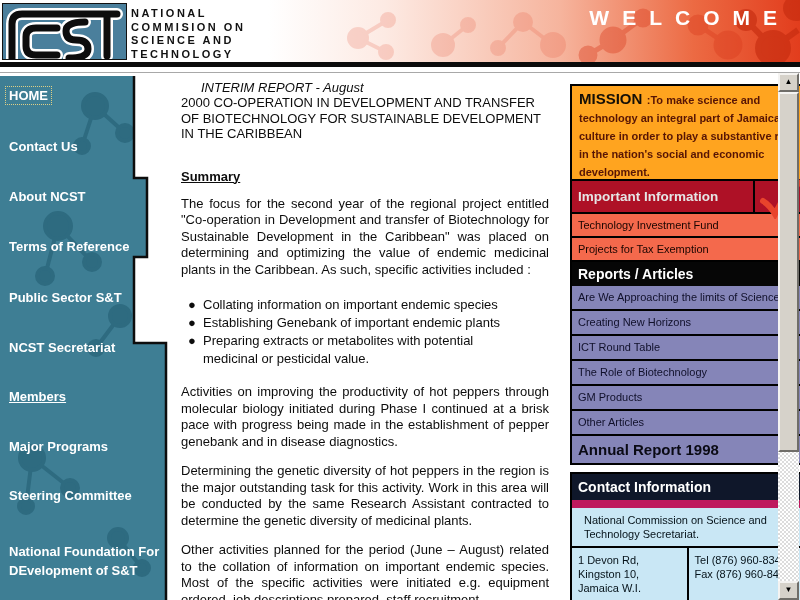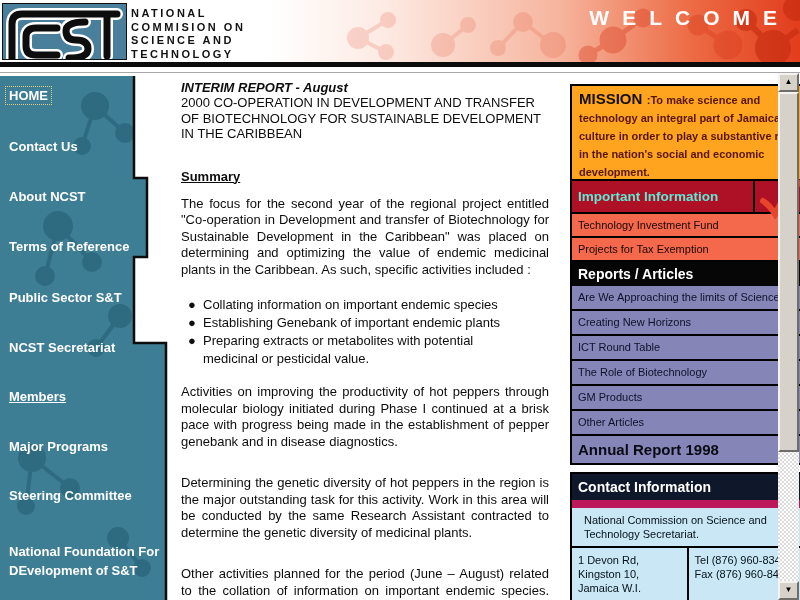--- a/index.html
+++ b/index.html
@@ -17,36 +17,36 @@
             letter-spacing:2.5px;line-height:13.5px;white-space:nowrap;}
   .header-rule{position:absolute;left:0;top:62px;width:800px;height:5px;background:#0b0b0b;}
   .hairline{position:absolute;left:0;top:72px;width:800px;height:1px;background:#a8a8a8;}
   
   .side-svg{position:absolute;left:0;top:76px;}
   .nav-item{position:absolute;color:#fff;font-size:13px;font-weight:bold;left:9px;cursor:pointer;
             line-height:15px;}
   .nav-home{outline:1px dotted #dfcf85;padding:1px 3px;margin-left:-3px;}
   
   .main{position:absolute;left:181px;top:80px;width:368px;color:#0d0d0d;font-size:13px;}
-  .title1{font-weight:bold;font-style:italic;line-height:15px;}
+  .title1{font-weight:normal;font-style:italic;line-height:15px;margin-left:20px;}
   .titleline{line-height:15.5px;}
   .summary{margin-top:27px;font-weight:bold;text-decoration:underline;}
-  .para{margin-top:25px;line-height:16.5px;text-align:justify;}
+  .para{margin-top:13px;line-height:16.5px;text-align:justify;}
   .bullets{margin-top:18px;}
   .bullet-row{display:flex;line-height:18px;}
   .bullet-dot{width:22px;text-align:center;flex:0 0 22px;}
   .bullet-text{flex:1;}
   
   .rbox{position:absolute;left:570px;width:237px;border:2px solid #000;box-sizing:border-box;}
   .mission{top:84px;background:#FFA41F;padding:4px 7px 8px 7px;}
   .mission-label{font-size:15px;font-weight:bold;color:#151007;}
   .mission-text{font-size:11px;font-weight:bold;color:#571505;line-height:14px;}
   .impinfo{top:179px;background:#F4694C;}
   .imp-header{display:flex;background:#AE1126;border-bottom:2px solid #000;}
-  .imp-title{flex:1;color:#5eead4;font-weight:bold;font-size:13.5px;padding:8px 6px;}
+  .imp-title{flex:1;color:#e5e5e5;font-weight:bold;font-size:13.5px;padding:8px 6px;}
   .imp-check{flex:0 0 50px;border-left:2px solid #000;position:relative;}
   .imp-row{font-size:11px;color:#1a0500;padding:5px 6px;border-bottom:2px solid #000;cursor:pointer;}
   .imp-row:last-child{border-bottom:none;}
   .reports{top:260px;background:#8585B8;}
   .rep-header{background:#060606;color:#fff;font-weight:bold;font-size:14px;padding:4px 6px;}
   .rep-row{font-size:11px;color:#10102a;padding:5px 6px;border-top:2px solid #000;line-height:13px;cursor:pointer;}
   .rep-annual{font-size:15px;font-weight:bold;color:#0a0a14;padding:5px 6px;border-top:2px solid #000;cursor:pointer;}
   .contact{top:472px;background:#C9E7F5;}
   .con-header{background:#0f172a;color:#fff;font-weight:bold;font-size:14px;padding:5px 6px;}
   .con-org{font-size:11px;padding:5px 12px;border-top:8px solid #be185d;line-height:14px;color:#06131a;}

